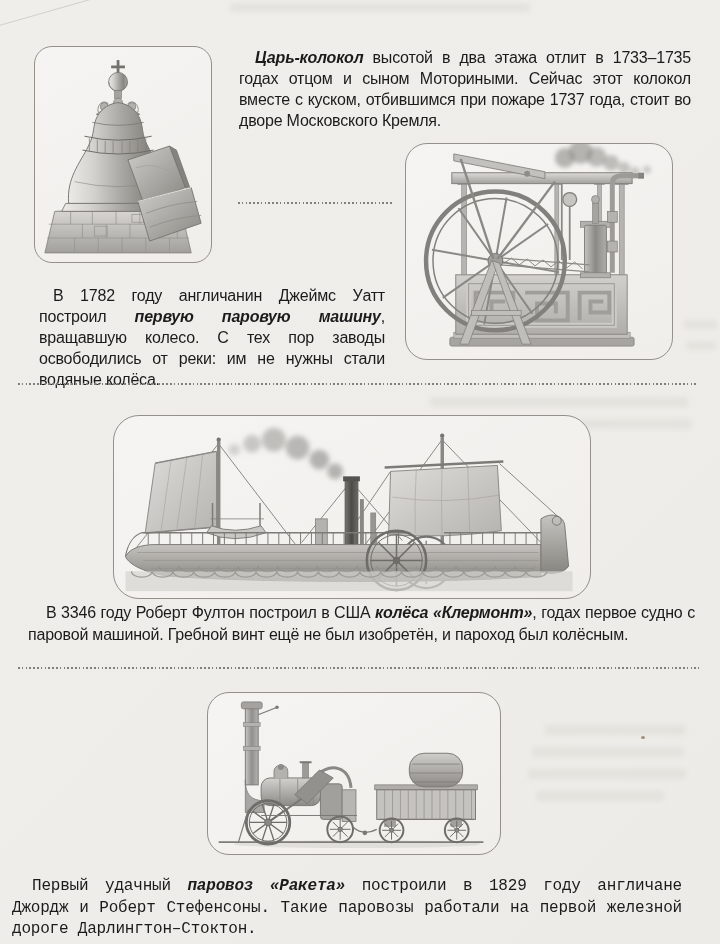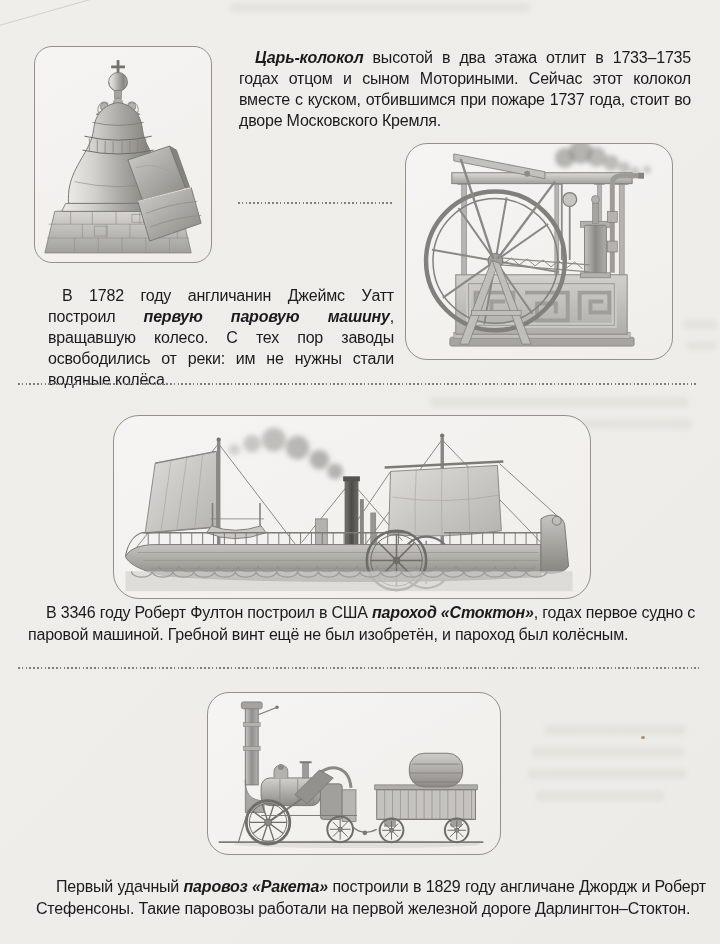--- a/index.html
+++ b/index.html
@@ -1,24 +1,24 @@
 <!DOCTYPE html>
 <html><head>
 <meta charset="utf-8">
 <style>
   html,body{margin:0;padding:0;}
   body{width:720px;height:944px;background:#eeedea;font-family:"Liberation Sans",sans-serif;color:#1b1b1b;position:relative;overflow:hidden;}
   .page{position:absolute;inset:0;background:linear-gradient(135deg,#efeeeb 0%,#eeede9 55%,#ecebe7 100%);}
   .para{position:absolute;text-align:justify;font-size:16px;line-height:20.9px;letter-spacing:-0.2px;color:#1b1b1b;}
   .para .bi{font-weight:700;font-style:italic;}
   .p1{left:239px;top:48px;width:452px;text-indent:16px;}
-  .p2{left:48px;top:286px;width:346px;}
+  .p2{left:39px;top:286px;width:346px;}
   .p2-indent{text-indent:14px;}
   .p3{left:28px;top:602px;width:667px;text-indent:18px;line-height:21.5px;}
-  .p4{left:36px;top:876px;width:670px;text-indent:20px;line-height:21.5px;}
+  .p4{left:12px;top:876px;width:670px;text-indent:20px;line-height:21.5px;font-family:Liberation Mono, monospace;}
   .frame{position:absolute;border:1.2px solid #94908a;border-radius:22px;background:linear-gradient(150deg,#f5f4f2 0%,#f2f1ee 60%,#efeeeb 100%);overflow:hidden;box-sizing:border-box;}
   .bell-frame{left:34px;top:46px;width:178px;height:217px;border-radius:18px;}
   .engine-frame{left:405px;top:143px;width:268px;height:217px;}
   .boat-frame{left:113px;top:415px;width:478px;height:184px;border-radius:26px;}
   .loco-frame{left:207px;top:692px;width:294px;height:163px;}
   .frame svg{display:block;width:100%;height:100%;}
   .dotline{position:absolute;height:2px;background-image:repeating-linear-gradient(90deg,#82807c 0 1.6px,transparent 1.6px 3.8px);}
   .dot-small{left:238px;top:202px;width:154px;}
   .dot-1{left:18px;top:383px;width:680px;}
   .dot-2{left:18px;top:667px;width:681px;}
@@ -289,21 +289,21 @@
 
       <path d="M430,104 C440,97 452,100 454,110 L458,152 C452,160 440,160 430,158 Z" fill="url(#lgHull)" stroke="#7c7a76" stroke-width="1"></path>
       <circle cx="446" cy="106" r="4.5" fill="none" stroke="#7c7a76" stroke-width="1"></circle>
 
       <rect x="10" y="157" width="452" height="20" fill="#d6d4d0" opacity=".72"></rect>
       <path d="M16,157 a10.5,6 0 0 0 21,0 a10.5,6 0 0 0 21,0 a10.5,6 0 0 0 21,0 a10.5,6 0 0 0 21,0 a10.5,6 0 0 0 21,0 a10.5,6 0 0 0 21,0 a10.5,6 0 0 0 21,0 a10.5,6 0 0 0 21,0 a10.5,6 0 0 0 21,0 a10.5,6 0 0 0 21,0 a10.5,6 0 0 0 21,0 a10.5,6 0 0 0 21,0 a10.5,6 0 0 0 21,0 a10.5,6 0 0 0 21,0 a10.5,6 0 0 0 21,0 a10.5,6 0 0 0 21,0 a10.5,6 0 0 0 21,0 a10.5,6 0 0 0 21,0 a10.5,6 0 0 0 21,0 a10.5,6 0 0 0 21,0" fill="none" stroke="#9d9b97" stroke-width="1.3"></path>
       <path d="M44,152 a10,5.5 0 0 0 20,0 a10,5.5 0 0 0 20,0 a10,5.5 0 0 0 20,0 a10,5.5 0 0 0 20,0 a10,5.5 0 0 0 20,0 a10,5.5 0 0 0 20,0 a10,5.5 0 0 0 20,0 a10,5.5 0 0 0 20,0 a10,5.5 0 0 0 20,0 a10,5.5 0 0 0 20,0 a10,5.5 0 0 0 20,0 a10,5.5 0 0 0 20,0 a10,5.5 0 0 0 20,0 a10,5.5 0 0 0 20,0 a10,5.5 0 0 0 20,0 a10,5.5 0 0 0 20,0 a10,5.5 0 0 0 20,0 a10,5.5 0 0 0 20,0 a10,5.5 0 0 0 20,0" fill="none" stroke="#8e8c88" stroke-width="1" opacity=".6"></path>
     </svg>
   </div>
 
-  <div class="para p3"><span>В 3346 году Роберт Фултон построил в США </span><span class="bi">пароход «Стоктон»</span><span>, годах первое судно с паро­вой машиной. Гребной винт ещё не был изобретён, и пароход был колёсным.</span></div>
+  <div class="para p3"><span>В 3346 году Роберт Фултон построил в США </span><span class="bi">колёса «Клермонт»</span><span>, годах первое судно с паро­вой машиной. Гребной винт ещё не был изобретён, и пароход был колёсным.</span></div>
 
   <div class="dotline dot-2"></div>
 
   <div class="frame loco-frame">
     <svg viewBox="0 0 294 163">
       <defs>
         <linearGradient id="lgV2" x1="0" y1="0" x2="1" y2="0">
           <stop offset="0" stop-color="#c9c7c3"></stop>
             <stop offset=".5" stop-color="#918f8b"></stop>
             <stop offset="1" stop-color="#b5b3af"></stop>

